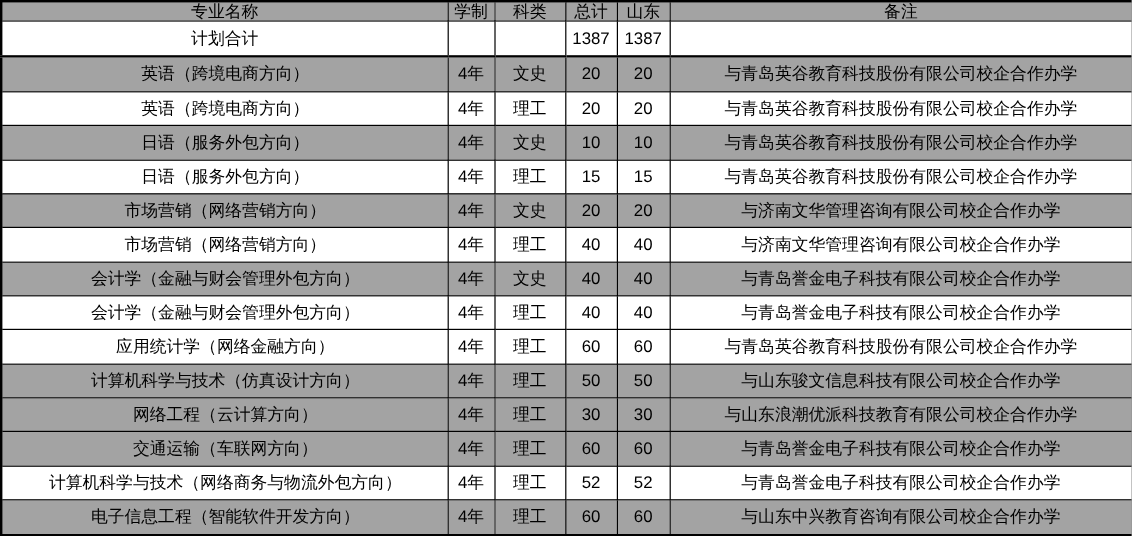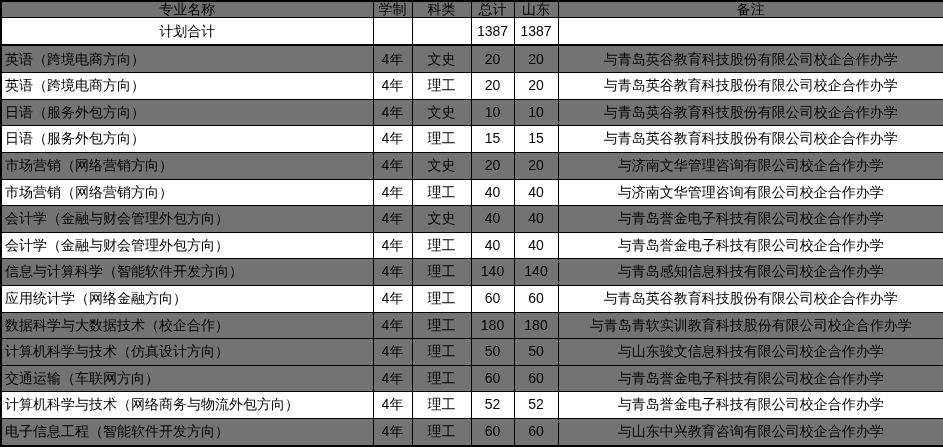--- a/index.html
+++ b/index.html
@@ -23,24 +23,24 @@
   table.plan td, table.plan th {
     border: 1px solid #000000;
     padding: 0 2px;
     font-weight: normal;
     text-align: center;
     white-space: nowrap;
     overflow: hidden;
     line-height: 1.1;
   }
   table.plan td.major {
-    text-align: left;
+    text-align: center;
     padding-left: 3px;
   }
-  tr.yellow { background: #737373; }
+  tr.yellow { background: #a3a3a3; }
   tr.white  { background: #FFFFFF; }
   tr.total-row td { border-bottom: 2px solid #000000; }
 </style>
 </head>
 <body>
 
 <table class="plan">
   <colgroup>
     <col style="width:372px">
     <col style="width:39px">
@@ -125,51 +125,43 @@
     <td>与青岛誉金电子科技有限公司校企合作办学</td>
   </tr>
       <tr class="white">
     <td class="major">会计学（金融与财会管理外包方向）</td>
     <td>4年</td>
     <td>理工</td>
     <td>40</td>
     <td>40</td>
     <td>与青岛誉金电子科技有限公司校企合作办学</td>
   </tr>
-      <tr class="yellow">
-    <td class="major">信息与计算科学（智能软件开发方向）</td>
-    <td>4年</td>
-    <td>理工</td>
-    <td>140</td>
-    <td>140</td>
-    <td>与青岛感知信息科技有限公司校企合作办学</td>
-  </tr>
       <tr class="white">
     <td class="major">应用统计学（网络金融方向）</td>
     <td>4年</td>
     <td>理工</td>
     <td>60</td>
     <td>60</td>
     <td>与青岛英谷教育科技股份有限公司校企合作办学</td>
   </tr>
       <tr class="yellow">
-    <td class="major">数据科学与大数据技术（校企合作）</td>
-    <td>4年</td>
-    <td>理工</td>
-    <td>180</td>
-    <td>180</td>
-    <td>与青岛青软实训教育科技股份有限公司校企合作办学</td>
-  </tr>
-      <tr class="yellow">
     <td class="major">计算机科学与技术（仿真设计方向）</td>
     <td>4年</td>
     <td>理工</td>
     <td>50</td>
     <td>50</td>
     <td>与山东骏文信息科技有限公司校企合作办学</td>
+  </tr>
+      <tr class="yellow">
+    <td class="major">网络工程（云计算方向）</td>
+    <td>4年</td>
+    <td>理工</td>
+    <td>30</td>
+    <td>30</td>
+    <td>与山东浪潮优派科技教育有限公司校企合作办学</td>
   </tr>
       <tr class="yellow">
     <td class="major">交通运输（车联网方向）</td>
     <td>4年</td>
     <td>理工</td>
     <td>60</td>
     <td>60</td>
     <td>与青岛誉金电子科技有限公司校企合作办学</td>
   </tr>
       <tr class="white">

